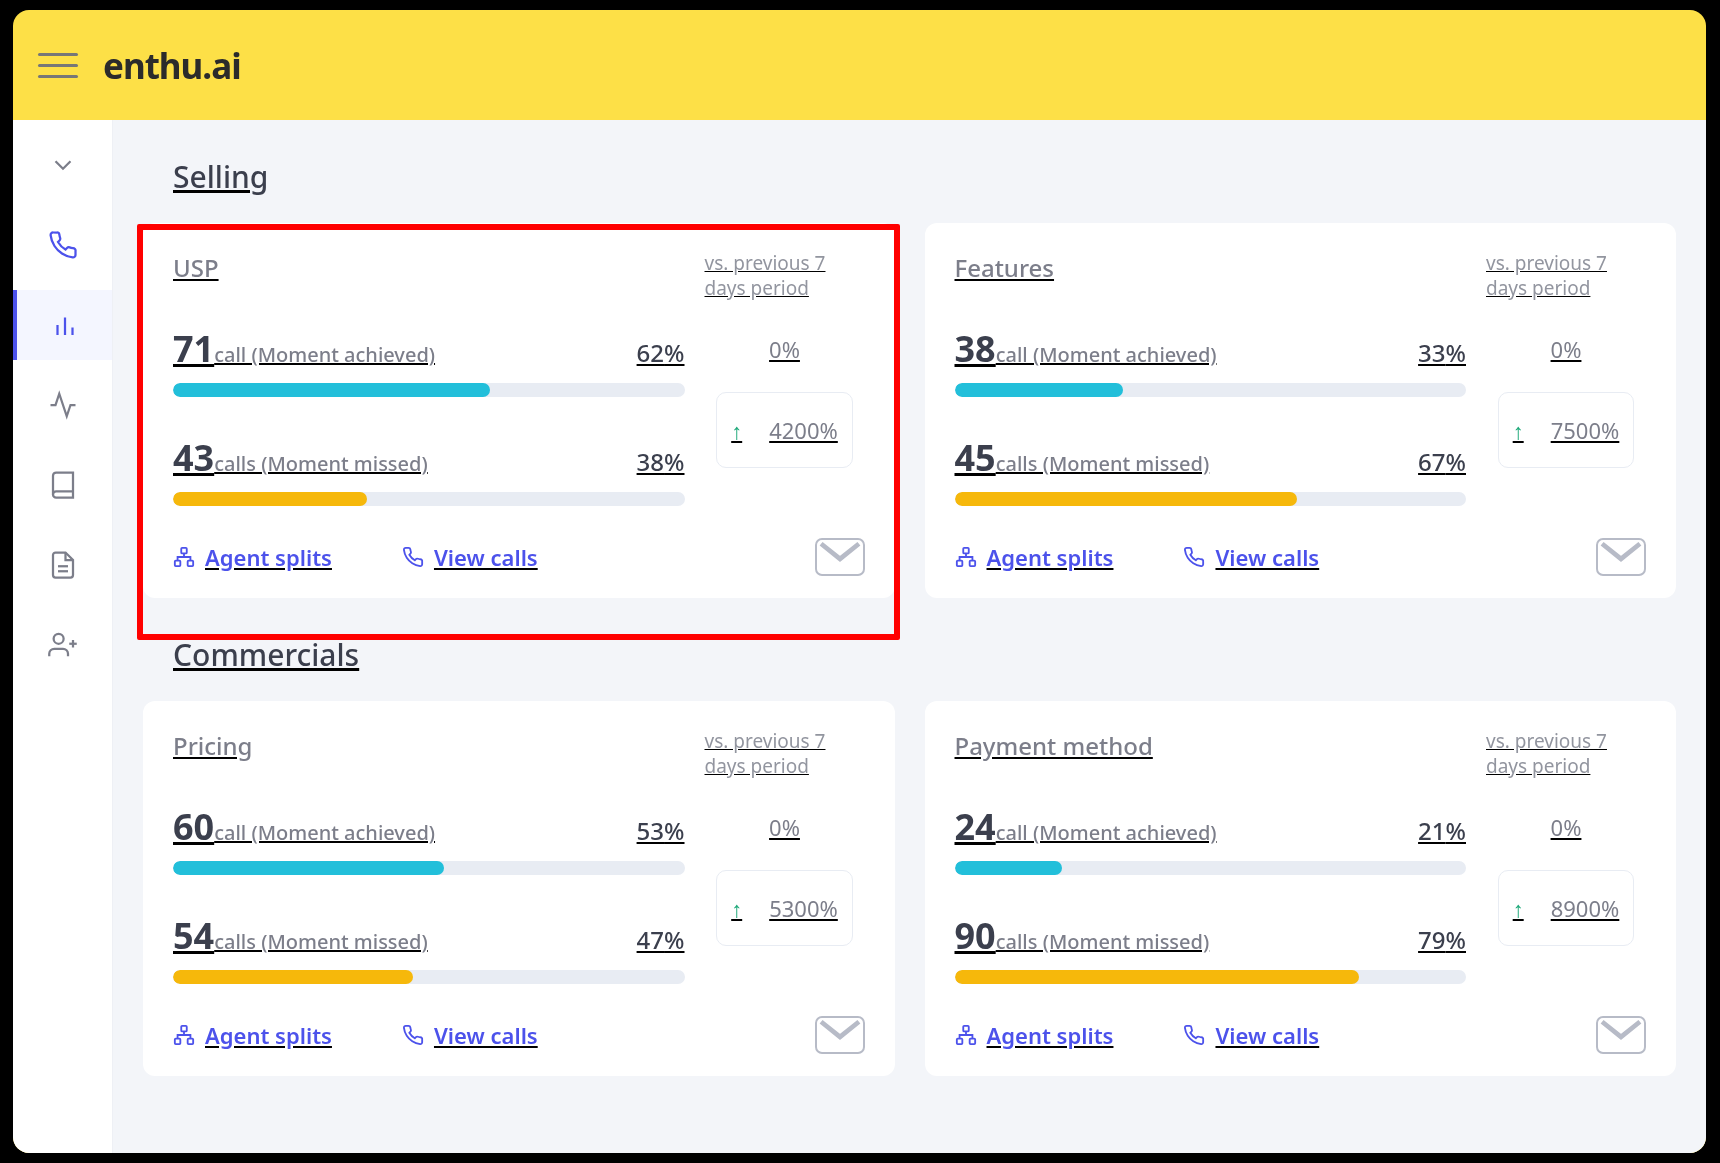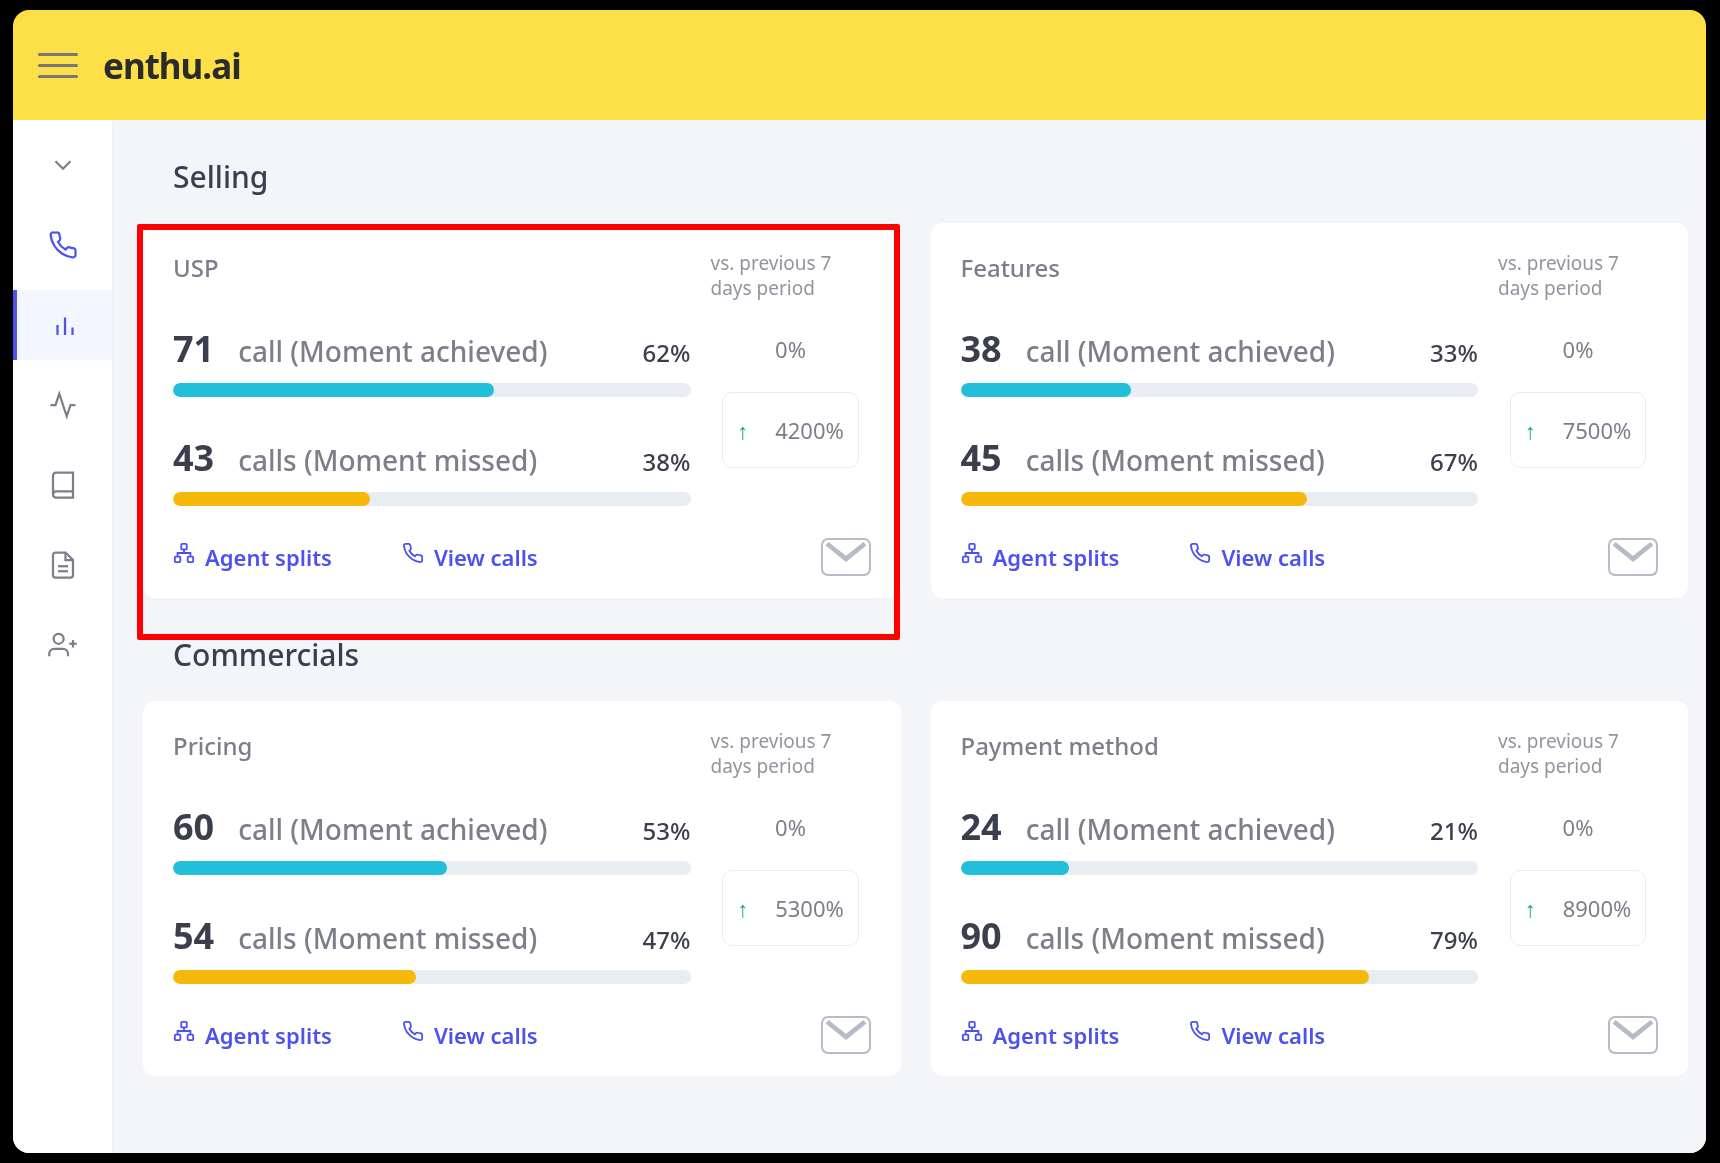--- a/index.html
+++ b/index.html
@@ -16,46 +16,46 @@
 
   .overlay-text { position:absolute; left:598px; top:2px; font-size:40px; line-height:1.2; color:#ff0000; font-weight:400; font-family: Calibri, system-ui, sans-serif; }
 
   
   .sidebar { position:absolute; left:0; top:110px; bottom:0; width:100px; background:#fff; border-right:1px solid #eef0f5; display:flex; flex-direction:column; align-items:center; padding-top:10px; gap:10px; }
   .nav-item { width:100%; height:70px; display:flex; align-items:center; justify-content:center; color:#7c7e8a; cursor:pointer; }
   .nav-item.active { color:#4c52eb; border-left:4px solid #4c52eb; background:#f4f6ff; }
   .nav-item svg { width:30px; height:30px; stroke:currentColor; stroke-width:1.8; fill:none; }
 
   
-  .content { position:absolute; left:100px; top:110px; right:0; bottom:0; background:#f3f5f9; padding:0 18px 30px 30px; overflow:hidden; }
+  .content { position:absolute; left:100px; top:110px; right:0; bottom:0; background:#f3f5f9; padding:0 30px 30px 30px; overflow:hidden;text-decoration:underline; }
   .section-title { font-size:30px; font-weight:500; color:#3b3f4d; padding:36px 0 26px 30px; }
   .cards-row { display:flex; gap:30px; }
 
   .card { background:#fff; border-radius:12px; padding:28px 30px 22px 30px; flex:1; min-width:0; position:relative; }
   .card-inner { display:flex; gap:20px; }
   .card-main { flex:1; }
   .card-side { width:160px; display:flex; flex-direction:column; align-items:center; }
   .card-title { font-size:24px; font-weight:500; color:#7c7e8a; margin-bottom:14px; }
-  .row-metric { display:flex; align-items:baseline; gap:24px; margin-top:10px; }
+  .row-metric { display:flex; align-items:baseline; gap:0; margin-top:10px; }
   .big-num { font-size:36px; font-weight:700; color:#3b3f4d; }
-  .metric-label { font-size:28px; font-weight:500; color:#7c7e8a; }
+  .metric-label { font-size:20px; font-weight:500; color:#7c7e8a; }
   .row-pct { font-size:24px; font-weight:500; color:#3b3f4d; margin-left:auto;margin-top:38px; }
   .bar { height:14px; background:#e8ecf3; border-radius:8px; margin-top:10px; margin-bottom:10px; overflow:hidden; width:100%; }
   .bar .fill { height:100%; border-radius:8px; }
   .fill.teal { background:#22bfda; }
   .fill.amber { background:#f6b80b; }
 
   .vs-label { font-size:19px; color:#92959f; line-height:1.3; }
   .side-val { font-size:22px; color:#7c7e8a; margin-top:34px; }
   .delta-box { border:1px solid #e8ecf3; border-radius:10px; padding:22px 14px; margin-top:28px; display:flex; align-items:center; gap:10px; }
   .delta-arrow { color:#1fa97a; font-size:22px; font-weight:700; }
   .delta-val { color:#7c7e8a; font-size:22px;margin-left:17px; }
 
   .card-footer { display:flex; align-items:center; margin-top:22px; gap:70px; }
-  .footer-link { color:#4c52eb; font-size:22px; font-weight:600; display:flex; align-items:flex-start; gap:10px; cursor:pointer; }
+  .footer-link { color:#4c52eb; font-size:22px; font-weight:600; display:flex; align-items:center; gap:10px; cursor:pointer; }
   .footer-link svg { width:22px; height:22px; stroke:#4c52eb; stroke-width:2; fill:none; }
   .footer-spacer { flex:1; }
   .mail-btn { width:50px; height:38px; border:2.5px solid #b7bbc7; border-radius:7px; position:relative; cursor:pointer; }
   .mail-btn svg { width:100%; height:100%; stroke:#b7bbc7; stroke-width:2.5; fill:none; }
 
   
   .red-highlight { position:absolute; border:6px solid #ff0000; pointer-events:none; border-radius:2px; }
 </style>
 </head>
 <body>

